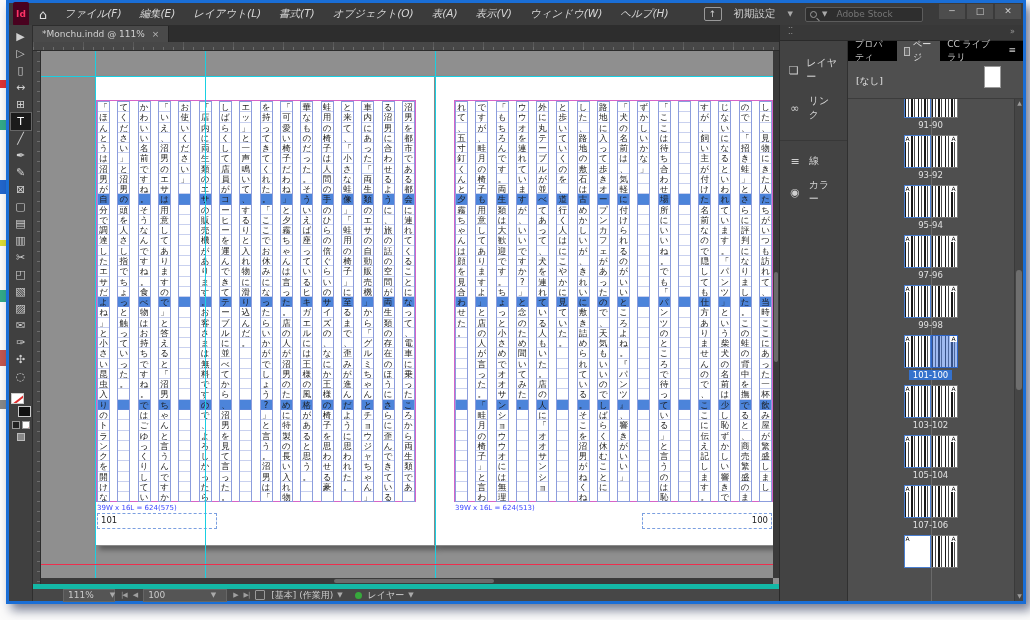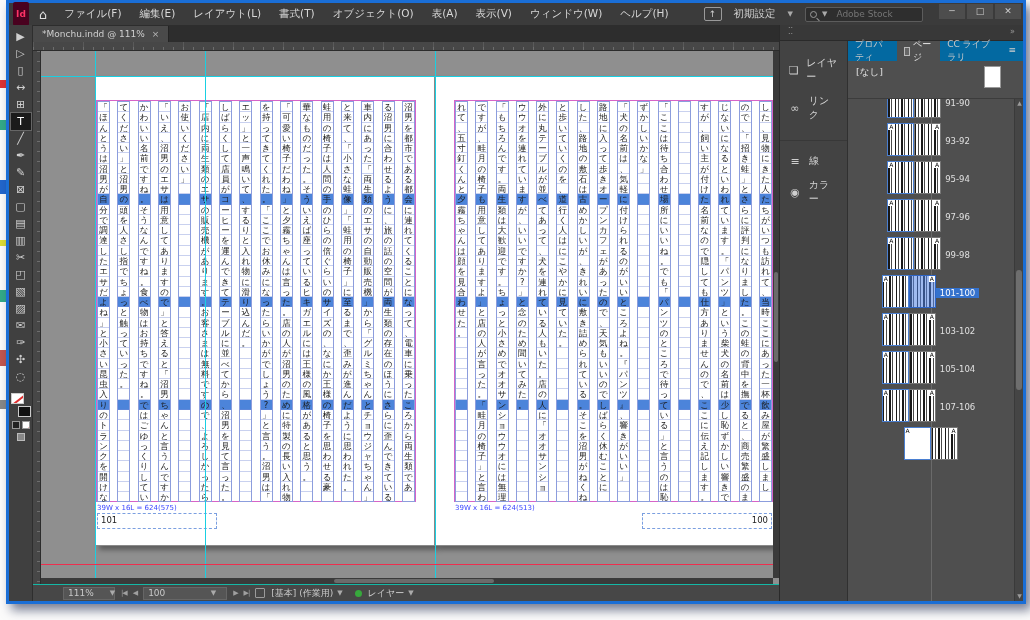--- a/index.html
+++ b/index.html
@@ -10,21 +10,21 @@
 
   
   .win { position:absolute; left:6px; top:0; width:1020px; height:604px;
          border:3px solid #1a6ed6; background:#3b3b3b;
          box-shadow:5px 6px 10px rgba(10,20,60,.55); display:flex; flex-direction:column; }
   .menubar { height:22px; background:#3b3b3b; display:flex; align-items:center; gap:6px;
              color:#d8d8d8; font-size:10.5px; flex:0 0 22px; padding-left:4px; }
   .idlogo { width:16px; height:24px; background:#49021f; color:#ff3366; font-weight:bold;
             font-size:9px; display:flex; align-items:center; justify-content:center; border-radius:2px; }
   .homeic { font-size:13px; color:#e0e0e0; padding:0 4px; }
-  .menus { display:flex; gap:4px; }
+  .menus { display:flex; gap:4px;font-style:italic; }
   .menu-item { padding:2px 7px; cursor:default; }
   .mspacer { flex:1; }
   .shareic { width:18px; height:14px; border:1px solid #9a9a9a; border-radius:2px; color:#cfcfcf;
              font-size:9px; text-align:center; line-height:12px; margin-right:6px; }
   .wslabel { color:#d0d0d0; margin-right:4px; }
   .caret { font-size:7px; color:#aaa; margin:0 6px 0 2px; }
   .searchbox { width:118px; height:15px; background:#2e2e2e; border:1px solid #5c5c5c; border-radius:2px;
                color:#8a8a8a; font-size:9px; display:flex; align-items:center; padding:0 4px; gap:3px; }
   .searchbox input { background:transparent; border:none; outline:none; color:#8a8a8a;
                      font-size:9px; width:80px; font-family:inherit; }
@@ -92,21 +92,21 @@
 
   .guide-v { position:absolute; top:0; bottom:0; width:1px; background:#19cfe2; }
   .guide-h-cyan { position:absolute; left:0; right:0; height:1px; background:#19cfe2; }
   .guide-h-red { position:absolute; left:0; right:0; height:1px; background:#ee2e4e; }
 
   .vsb { position:absolute; right:0; top:0; bottom:6px; width:6px; background:#3a3a3a; }
   .vsb .th { position:absolute; left:1px; width:4px; top:42%; height:90px; background:#6b6b6b; border-radius:2px; }
   .hsb { position:absolute; left:0; right:6px; bottom:0; height:6px; background:#3a3a3a; }
   .hsb .th { position:absolute; top:1px; height:4px; left:40%; width:160px; background:#6b6b6b; border-radius:2px; }
 
-  .statusbar { height:17px; background:#474747; border-top:1px solid #14b8a6; display:flex;
+  .statusbar { height:17px; background:#474747; border-top:5px solid #14b8a6; display:flex;
                align-items:center; color:#c9c9c9; font-size:9px; gap:6px; padding-left:30px; flex:0 0 17px; }
   .sfield { background:#555; border:1px solid #666; height:13px; display:flex; align-items:center;
             padding:0 4px; gap:14px; }
   .zoomfield { width:52px; justify-content:space-between; }
   .pagefield { width:84px; justify-content:space-between; }
   .navbtn { color:#9f9f9f; font-size:7px; letter-spacing:-1px; }
   .greendot { width:7px; height:7px; border-radius:50%; background:#37a93c; }
   .savedicon { width:10px; height:10px; border:1px solid #9a9a9a; border-radius:1px; }
 
   
@@ -115,36 +115,36 @@
   .dockhead { height:16px; background:#383838; border-bottom:1px solid #2a2a2a; color:#9a9a9a;
               font-size:8px; display:flex; justify-content:space-between; padding:2px 8px; }
   .dockbody { flex:1; display:flex; min-height:0; }
   .dstrip { width:68px; background:#434343; border-right:1px solid #303030; padding-top:10px; }
   .dbtn { display:flex; align-items:center; gap:7px; color:#d4d4d4; font-size:10px;
           padding:5px 8px; }
   .dbtn .ic { width:14px; text-align:center; color:#cfcfcf; font-size:11px; }
   .dgap { height:14px; border-bottom:1px solid #383838; margin-bottom:8px; }
 
   .panel { flex:1; background:#4f4f4f; display:flex; flex-direction:column; min-width:0; }
-  .ptabs { height:20px; background:#0369a1; display:flex; align-items:stretch; font-size:9px; color:#c9c9c9; }
+  .ptabs { height:20px; background:#000000; display:flex; align-items:stretch; font-size:9px; color:#c9c9c9; }
   .ptab { padding:4px 7px; display:flex; align-items:center; gap:3px; }
   .ptab.active { background:#4f4f4f; color:#e8e8e8; }
   .ptab .pgic { width:7px; height:9px; border:1px solid #bbb; background:#fff2; }
   .pmenuic { margin-left:auto; padding:4px 7px; color:#cfcfcf; }
 
   .masters { border-bottom:1px solid #3c3c3c; padding:5px 8px 4px; color:#e2e2e2; font-size:9.5px; }
-  .mrow { display:flex; justify-content:space-between; align-items:flex-start; margin-bottom:6px; }
+  .mrow { display:flex; justify-content:space-between; align-items:flex-end; margin-bottom:6px; }
   .mthumb-single { width:17px; height:22px; background:#fff; border:1px solid #999; margin-right:14px; }
   .mthumb-spread { width:38px; height:24px; background:#fff; border:1px solid #999; display:flex; }
   .mthumb-spread i { flex:1; border:1px dashed #8fb0e8; margin:2px; }
 
   .spreadlist { flex:1; position:relative; overflow:hidden; }
   .spreadlist .spineln { position:absolute; left:50%; top:0; bottom:0; width:1px; background:#6a6a6a; margin-left:-5px; }
   .slitems { position:absolute; left:0; right:10px; top:-14px; display:flex; flex-direction:column; align-items:center; }
-  .spread { display:flex; flex-direction:row; align-items:center; margin-bottom:5px; }
+  .spread { display:flex; flex-direction:column; align-items:center; margin-bottom:5px; }
   .sprow { display:flex; position:relative; }
   .pg { width:27px; height:33px; background:#fff; border:1px solid #777; position:relative;
         background-image:repeating-linear-gradient(90deg,#181818 0 1.5px,#fff 1.5px 3px,#4a4a4a 3px 4px,#fff 4px 6.5px); }
   .pg.lf { border-color:#4a7fd1; }
   .pg.blank { background-image:none; }
   .pg.tgt { box-shadow:inset 0 0 0 40px rgba(80,130,228,.55); border-color:#2f66c8; }
   .amark { position:absolute; top:0; font-size:6px; line-height:6px; background:#fff; color:#000; padding:0 1px; }
   .amark.l { left:0; } .amark.r { right:0; }
   .splabel { font-size:8.5px; color:#e0e0e0; margin-top:2px; padding:0 4px; }
   .splabel.sel { background:#3572cd; color:#fff; }

